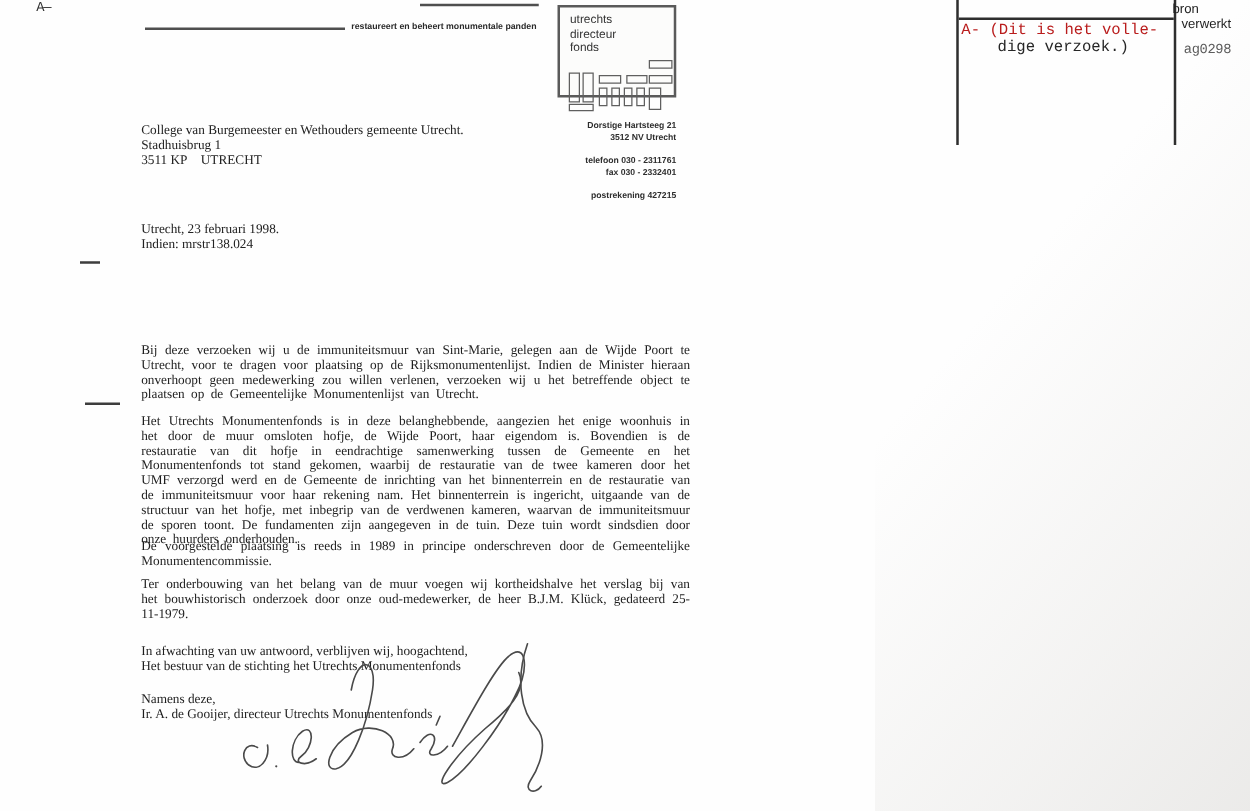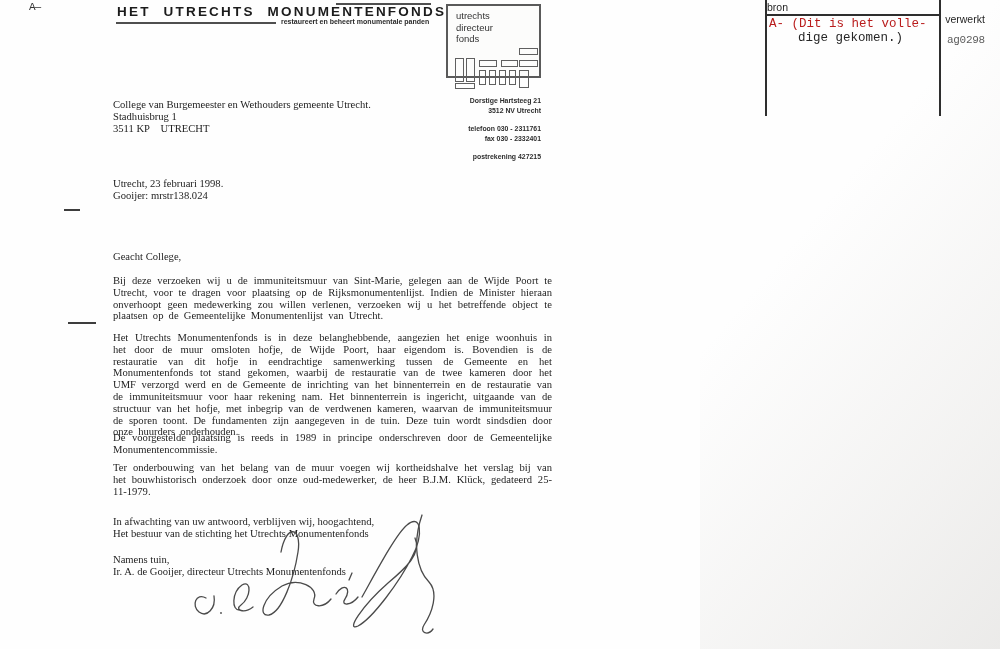--- a/index.html
+++ b/index.html
@@ -70,36 +70,35 @@
   .signoff{left:113px;top:554px;line-height:12.2px;}
 
   .sig{left:186px;top:512px;}
 
   
   .vline{position:absolute;top:0;width:2px;height:116px;background:#2e2e2e;}
   .vl-left{left:765px;}
   .vl-mid{left:939px;}
   .hline{left:767px;top:14px;width:172px;height:2px;background:#2e2e2e;}
   .col-h{font-family:"Liberation Sans",sans-serif;font-size:10.5px;color:#1f1f1f;}
-  .bron-h{left:767px;top:1px;width:192px;text-align:left;}
+  .bron-h{left:767px;top:1px;width:192px;text-align:right;}
   .verwerkt-h{left:941px;top:13px;width:48px;text-align:center;}
   .note1{left:769px;top:17px;font-size:12.5px;color:#b91c1c;}
   .note2{left:798px;top:31px;font-size:12.5px;color:#262626;}
   .proc{left:947px;top:34px;font-size:11px;color:#5c5c5c;letter-spacing:-0.3px;}
 </style>
 </head>
 <body>
 
 <div class="page">
 
   <div class="shade"></div>
 
   <div class="abs corner-mark typed">A—</div>
 
-  <div class="abs lh-title sans">HET UTRECHTS MONUMENTENFONDS</div>
   <div class="abs lh-rule"></div>
   <div class="abs lh-toprule"></div>
   <div class="abs lh-tagline sans">restaureert en beheert monumentale panden</div>
 
   <div class="abs logo">
     <div class="logo-text">
       <div>utrechts</div>
       <div>directeur</div>
       <div>fonds</div>
     </div>
@@ -128,38 +127,37 @@
   </div>
 
   <div class="abs recipient">
     <div>College van Burgemeester en Wethouders gemeente Utrecht.</div>
     <div>Stadhuisbrug 1</div>
     <div>3511 KP&nbsp;&nbsp;&nbsp;&nbsp;UTRECHT</div>
   </div>
 
   <div class="abs meta">
     <div>Utrecht, 23 februari 1998.</div>
-    <div>Gooijer: mrstr138.024</div>
+    <div>Indien: mrstr138.024</div>
   </div>
 
 
   <div class="abs dash1"></div>
   <div class="abs dash2"></div>
 
-  <div class="abs bodytxt sal">Geacht College,</div>
   <div class="abs bodytxt just p1">Bij deze verzoeken wij u de immuniteitsmuur van Sint-Marie, gelegen aan de Wijde Poort te Utrecht, voor te dragen voor plaatsing op de Rijksmonumentenlijst. Indien de Minister hieraan onverhoopt geen medewerking zou willen verlenen, verzoeken wij u het betreffende object te plaatsen op de Gemeentelijke Monumentenlijst van Utrecht.</div>
   <div class="abs bodytxt just p2">Het Utrechts Monumentenfonds is in deze belanghebbende, aangezien het enige woonhuis in het door de muur omsloten hofje, de Wijde Poort, haar eigendom is. Bovendien is de restauratie van dit hofje in eendrachtige samenwerking tussen de Gemeente en het Monumentenfonds tot stand gekomen, waarbij de restauratie van de twee kameren door het UMF verzorgd werd en de Gemeente de inrichting van het binnenterrein en de restauratie van de immuniteitsmuur voor haar rekening nam. Het binnenterrein is ingericht, uitgaande van de structuur van het hofje, met inbegrip van de verdwenen kameren, waarvan de immuniteitsmuur de sporen toont. De fundamenten zijn aangegeven in de tuin. Deze tuin wordt sindsdien door onze huurders onderhouden.</div>
   <div class="abs bodytxt just p3">De voorgestelde plaatsing is reeds in 1989 in principe onderschreven door de Gemeentelijke Monumentencommissie.</div>
   <div class="abs bodytxt just p4">Ter onderbouwing van het belang van de muur voegen wij kortheidshalve het verslag bij van het bouwhistorisch onderzoek door onze oud-medewerker, de heer B.J.M. Klück, gedateerd 25-11-1979.</div>
   <div class="abs bodytxt closing">
     <div>In afwachting van uw antwoord, verblijven wij, hoogachtend,</div>
     <div>Het bestuur van de stichting het Utrechts Monumentenfonds</div>
   </div>
   <div class="abs bodytxt signoff">
-    <div>Namens tuin,</div>
+    <div>Namens deze,</div>
     <div>Ir. A. de Gooijer, directeur Utrechts Monumentenfonds</div>
   </div>
 
   <svg class="abs sig" width="250" height="135" viewBox="0 0 250 135" fill="none">
     <g stroke="#4a4a4a" stroke-width="1.3" fill="none" stroke-linecap="round">
       <path d="M20,86 C10,80 5,94 13,100 C21,106 30,96 28,84"></path>
       <circle cx="35" cy="101" r="0.9" fill="#4a4a4a" stroke="none"></circle>
       <path d="M54,98 C45,99 46,80 56,73 C66,67 65,86 55,93 C48,98 58,102 67,95"></path>
       <path d="M95,40 C100,12 116,14 112,40 C108,66 96,100 83,103 C72,105 76,86 96,74 C112,65 133,75 128,87 C125,95 137,97 145,87"></path>
       <path d="M150,82 C158,70 166,76 159,87 C154,94 165,94 172,85"></path>
@@ -168,16 +166,16 @@
       <path d="M236,3 C226,32 231,58 243,70 C253,81 246,101 238,113 C233,121 242,124 247,117"></path>
     </g>
   </svg>
 
   <div class="vline vl-left"></div>
   <div class="vline vl-mid"></div>
   <div class="abs hline"></div>
   <div class="abs col-h bron-h">bron</div>
   <div class="abs col-h verwerkt-h">verwerkt</div>
   <div class="abs typed note1">A- (Dit is het volle-</div>
-  <div class="abs typed note2">dige gekomen.)</div>
+  <div class="abs typed note2">dige verzoek.)</div>
   <div class="abs typed proc">ag0298</div>
 
 </div>
 
 </body></html>

